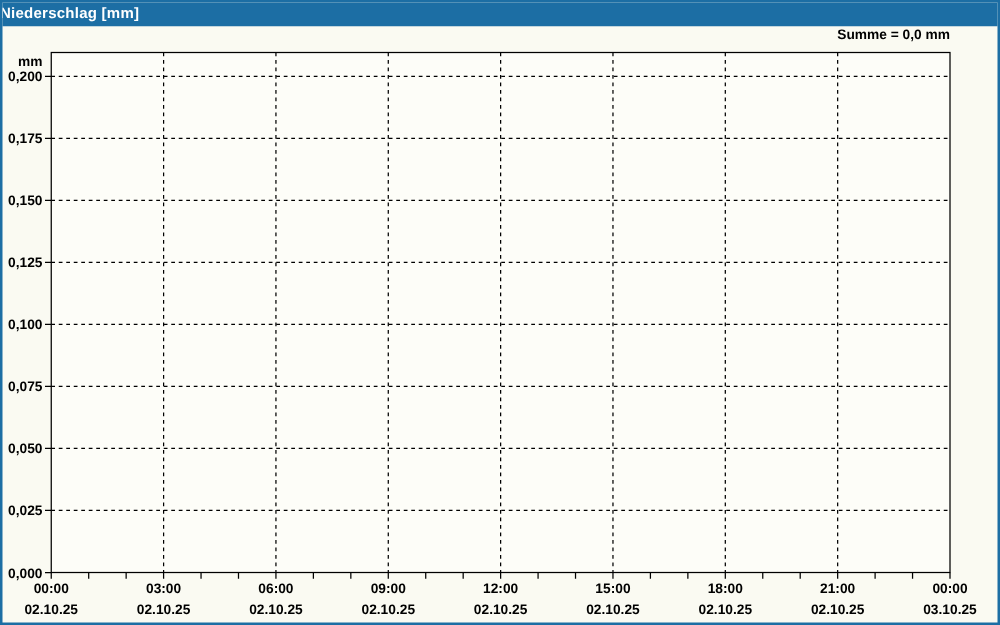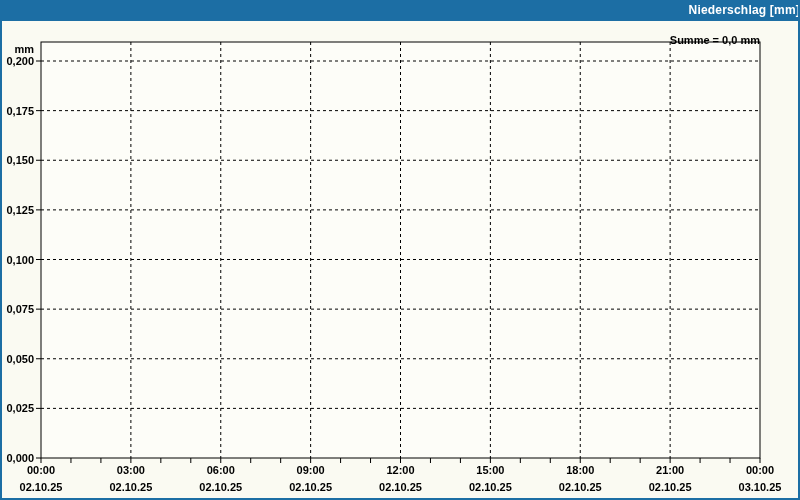--- a/index.html
+++ b/index.html
@@ -23,27 +23,27 @@
   }
   .titlebar {
     position: absolute;
     top: -2px; left: -2px;
     width: 800px;
     height: 21px;
     background: var(--accent);
     color: #ffffff;
     font-size: 12px;
     font-weight: bold;
-    text-align: right;
+    text-align: left;
     line-height: 21px;
     letter-spacing: 0.2px;
   }
   .sum-label {
     position: absolute;
-    top: 31px;
+    top: 19px;
     right: 38px;
     font-size: 11px;
     font-weight: bold;
     color: var(--ink);
     line-height: 14px;
   }
   svg.chart {
     position: absolute;
     top: -2px; left: -2px;
     width: 800px;

